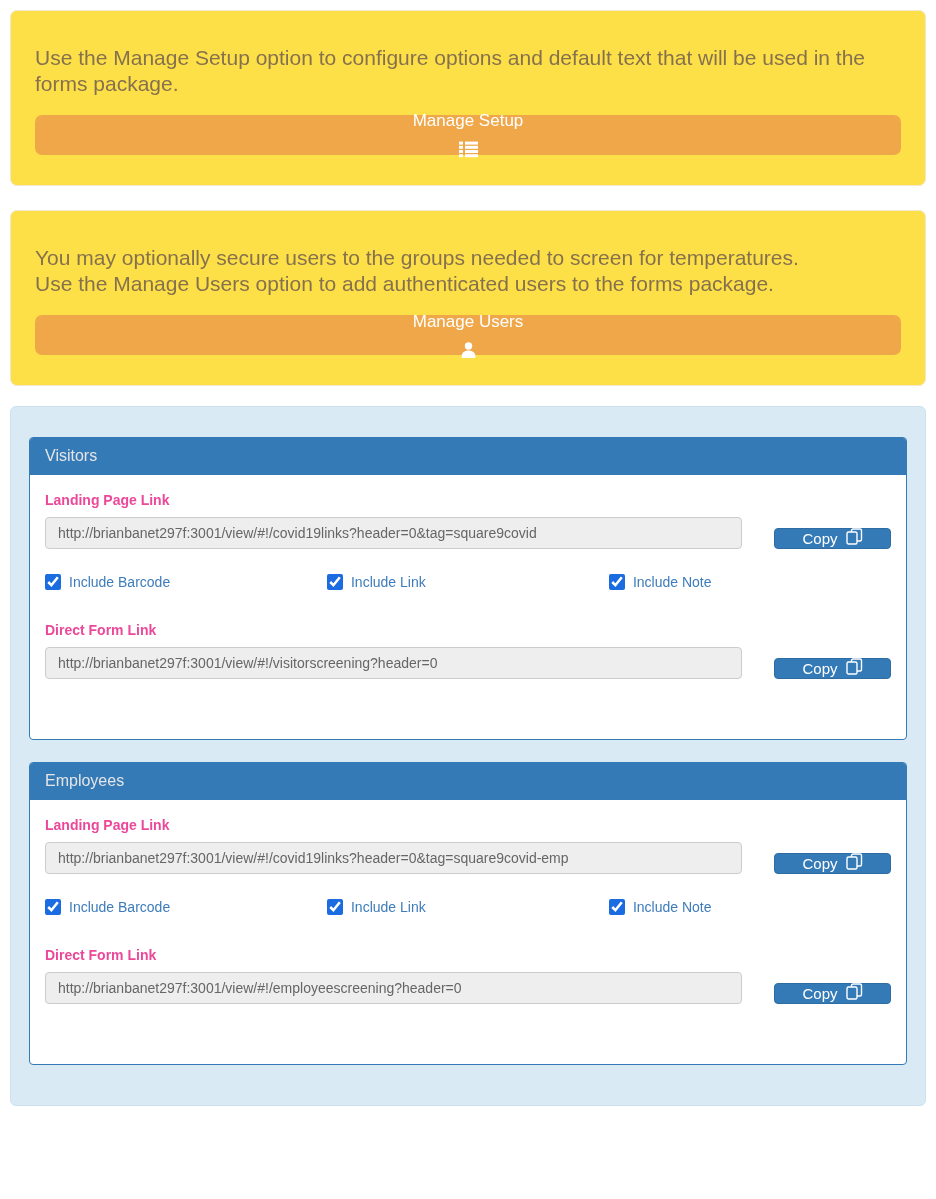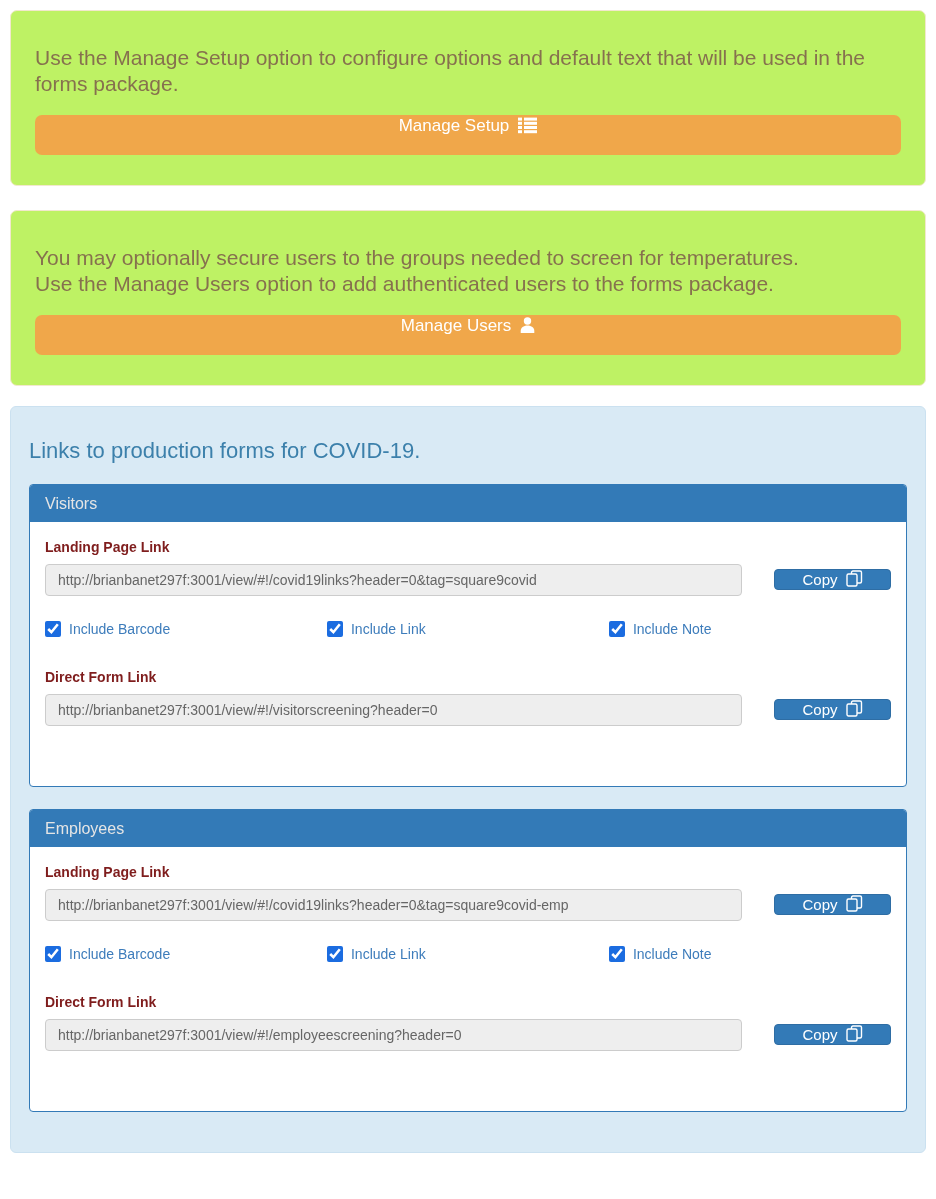--- a/index.html
+++ b/index.html
@@ -6,47 +6,48 @@
   html, body { margin: 0; padding: 0; }
   body {
     width: 936px;
     background: #ffffff;
     font-family: "Liberation Sans", sans-serif;
   }
 
   
   .well {
     margin: 10px 10px 0;
-    background: #bef264;
+    background: #fde047;
     border: 1px solid #f2e8cd;
     border-radius: 7px;
     padding: 34px 24px 30px;
   }
   .well.second { margin-top: 24px; }
   .well-text {
     margin: 0 0 17px;
     font-size: 21px;
     line-height: 1.26;
     color: #86714e;
   }
   .well-text .line { display: block; }
   .btn-orange {
     display: flex;
-    align-items: flex-start;
+    align-items: center;
     justify-content: center;
     gap: 9px;
     width: 100%;
     height: 40px;
     background: #f0a74a;
     border: none;
     border-radius: 7px;
     color: #ffffff;
     font-size: 17px;
     font-family: inherit;
     cursor: pointer;
+    flex-direction: column;
   }
   .btn-orange .ico { display: inline-flex; margin-top: 1px; }
 
   
   .links-panel {
     margin: 20px 10px 7px;
     background: #d9eaf5;
     border: 1px solid #cbe1f0;
     border-radius: 6px;
     padding: 30px 18px 40px;
@@ -74,24 +75,24 @@
     height: 37px;
     padding: 0 15px;
     display: flex;
     align-items: center;
   }
   .card-body { padding: 18px 15px 60px; }
   .field-label {
     font-size: 14px;
     font-weight: bold;
     line-height: 15px;
-    color: #7f1d1d;
+    color: #ec4899;
     margin: 0 0 9px;
   }
-  .input-row { display: flex; align-items: center; }
+  .input-row { display: flex; align-items: flex-end; }
   .url-input {
     flex: 1;
     height: 32px;
     background: #eeeeee;
     border: 1px solid #cccccc;
     border-radius: 4px;
     padding: 0 12px;
     font-size: 14px;
     color: #666666;
     font-family: inherit;
@@ -166,21 +167,20 @@
     <span class="ico">
       <svg width="15" height="16" viewBox="0 0 15 16" aria-hidden="true" fill="#ffffff">
         <circle cx="7.5" cy="4" r="3.7"></circle>
         <path d="M7.5 8.6c-4 0-6.8 2.3-6.8 5.4V16h13.6v-2c0-3.1-2.8-5.4-6.8-5.4z"></path>
       </svg>
     </span>
   </button>
 </div>
 
 <div class="links-panel">
-  <h2 class="links-heading">Links to production forms for COVID-19.</h2>
 
   <div class="link-card">
     <div class="card-header">
       <span>Visitors</span>
     </div>
     <div class="card-body">
       <p class="field-label">Landing Page Link</p>
       <div class="input-row">
         <input class="url-input" type="text" readonly="" value="http://brianbanet297f:3001/view/#!/covid19links?header=0&amp;tag=square9covid" style="">
         <button class="copy-btn">

